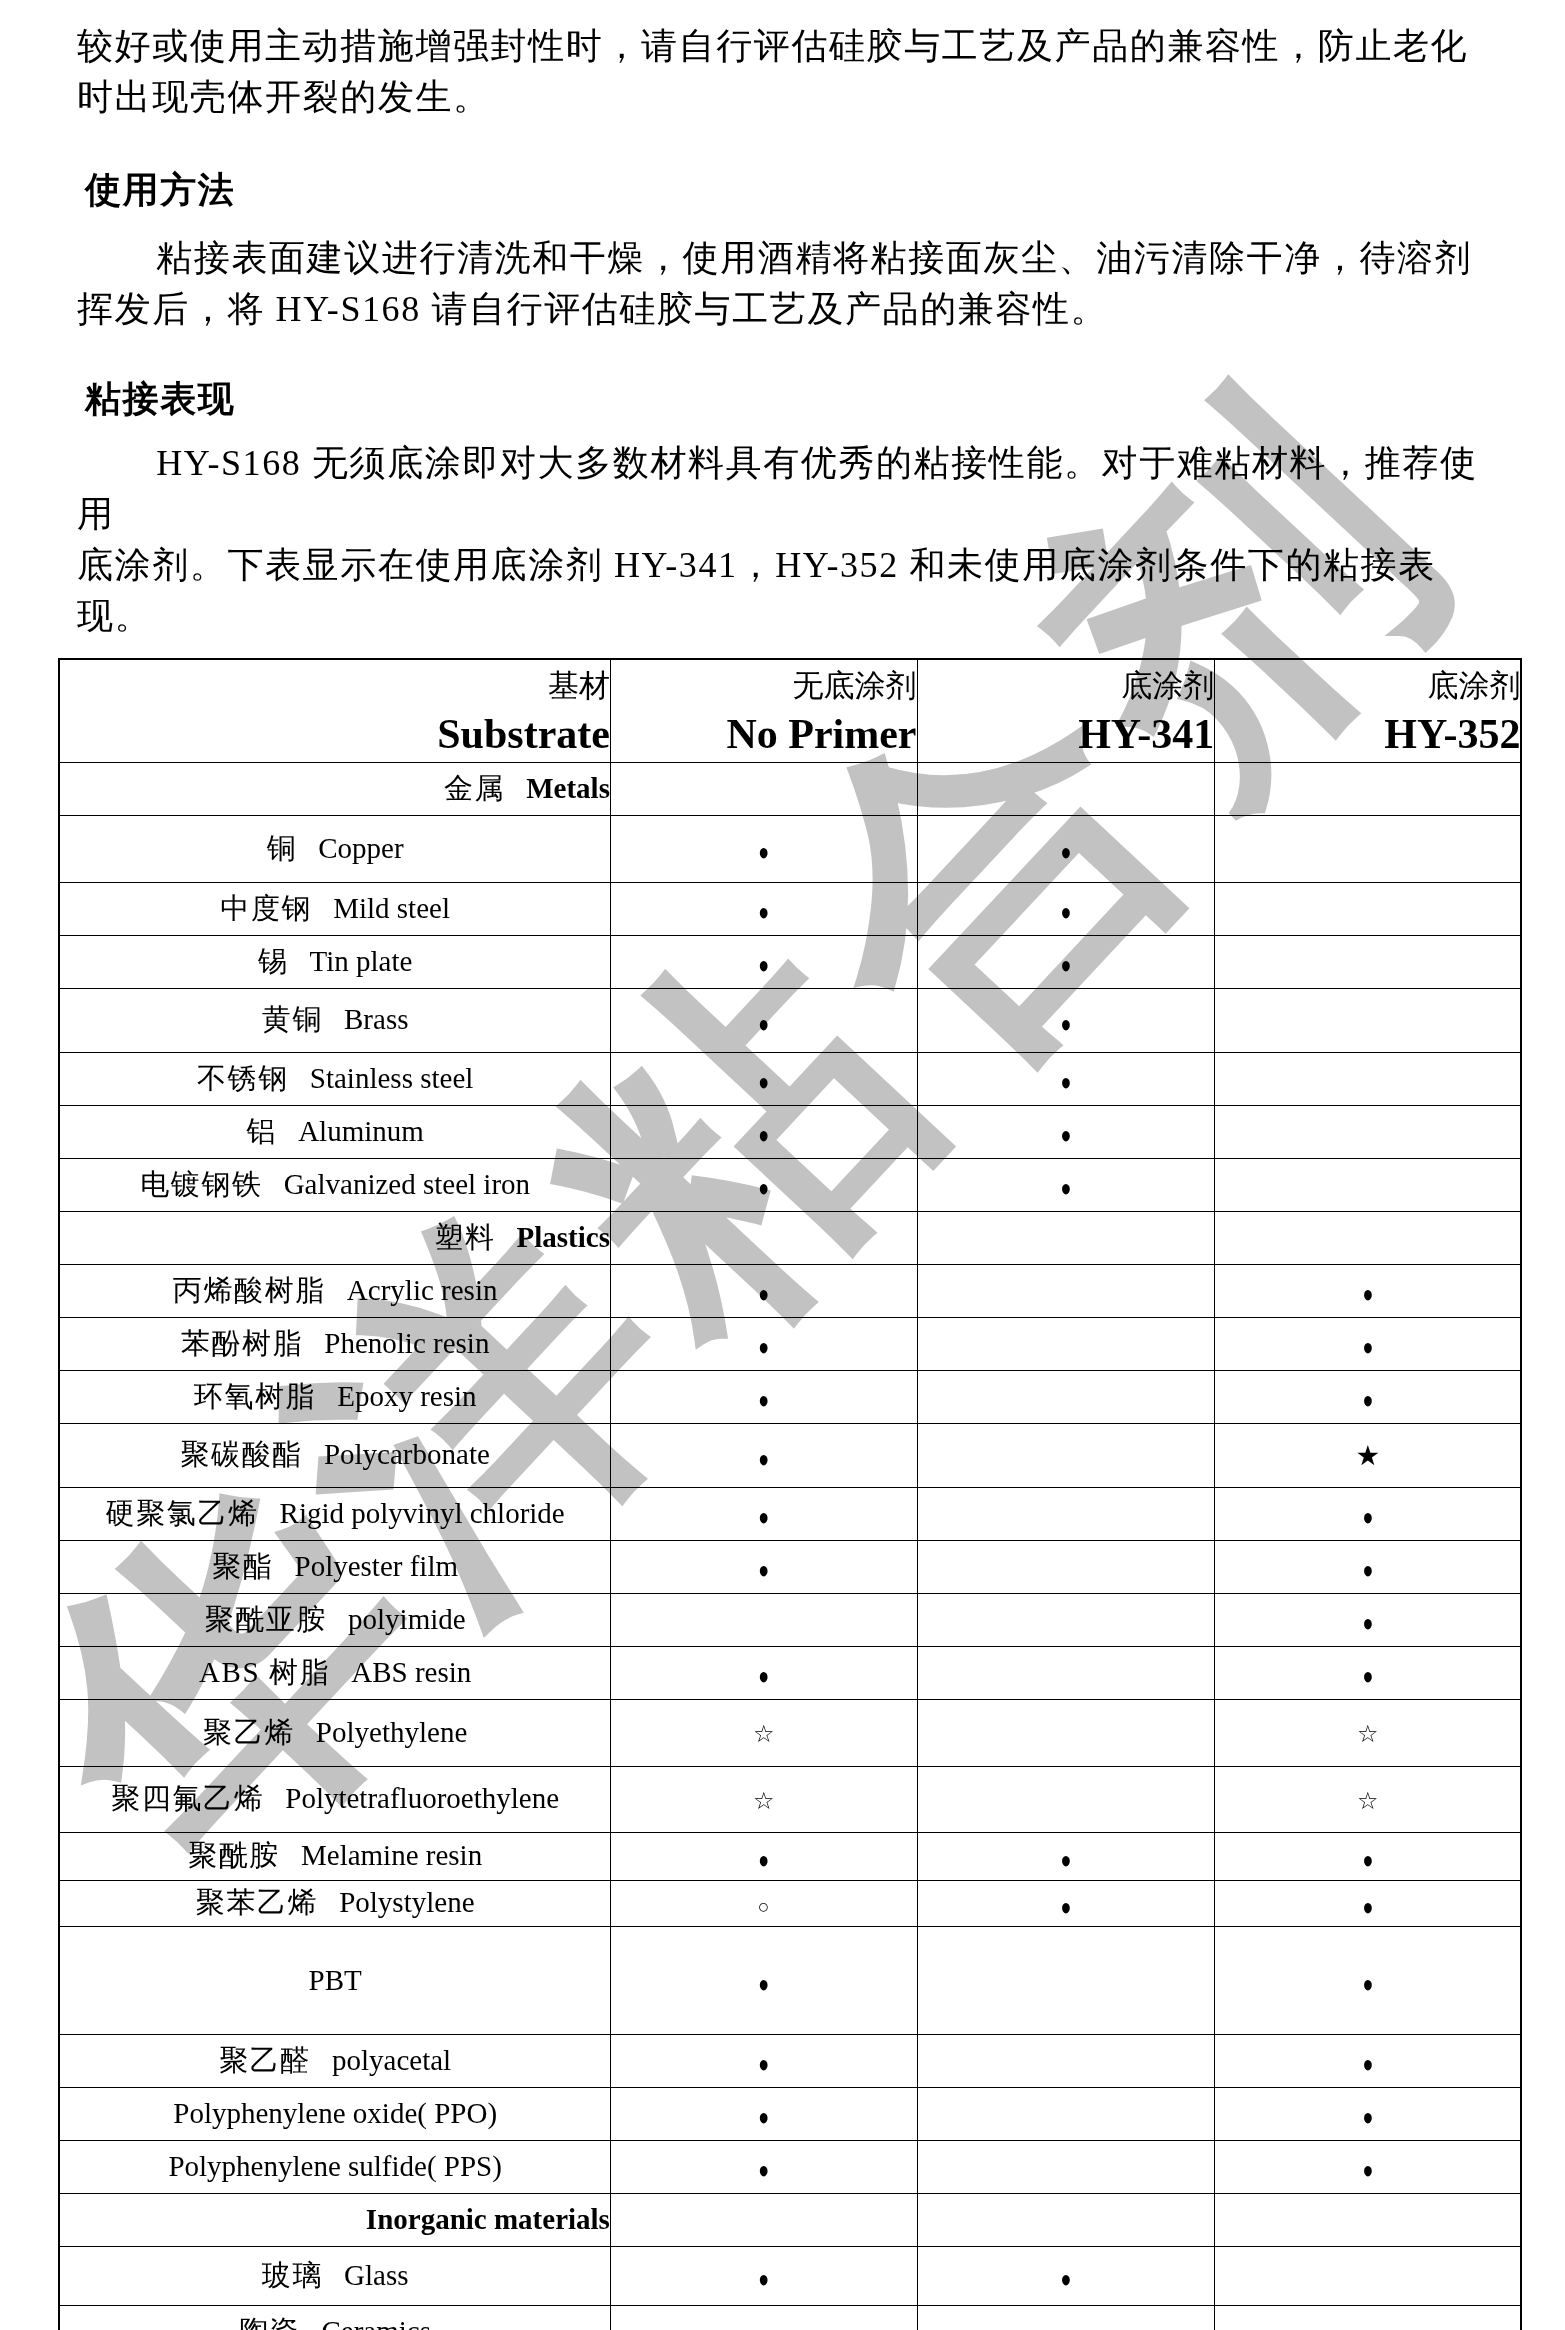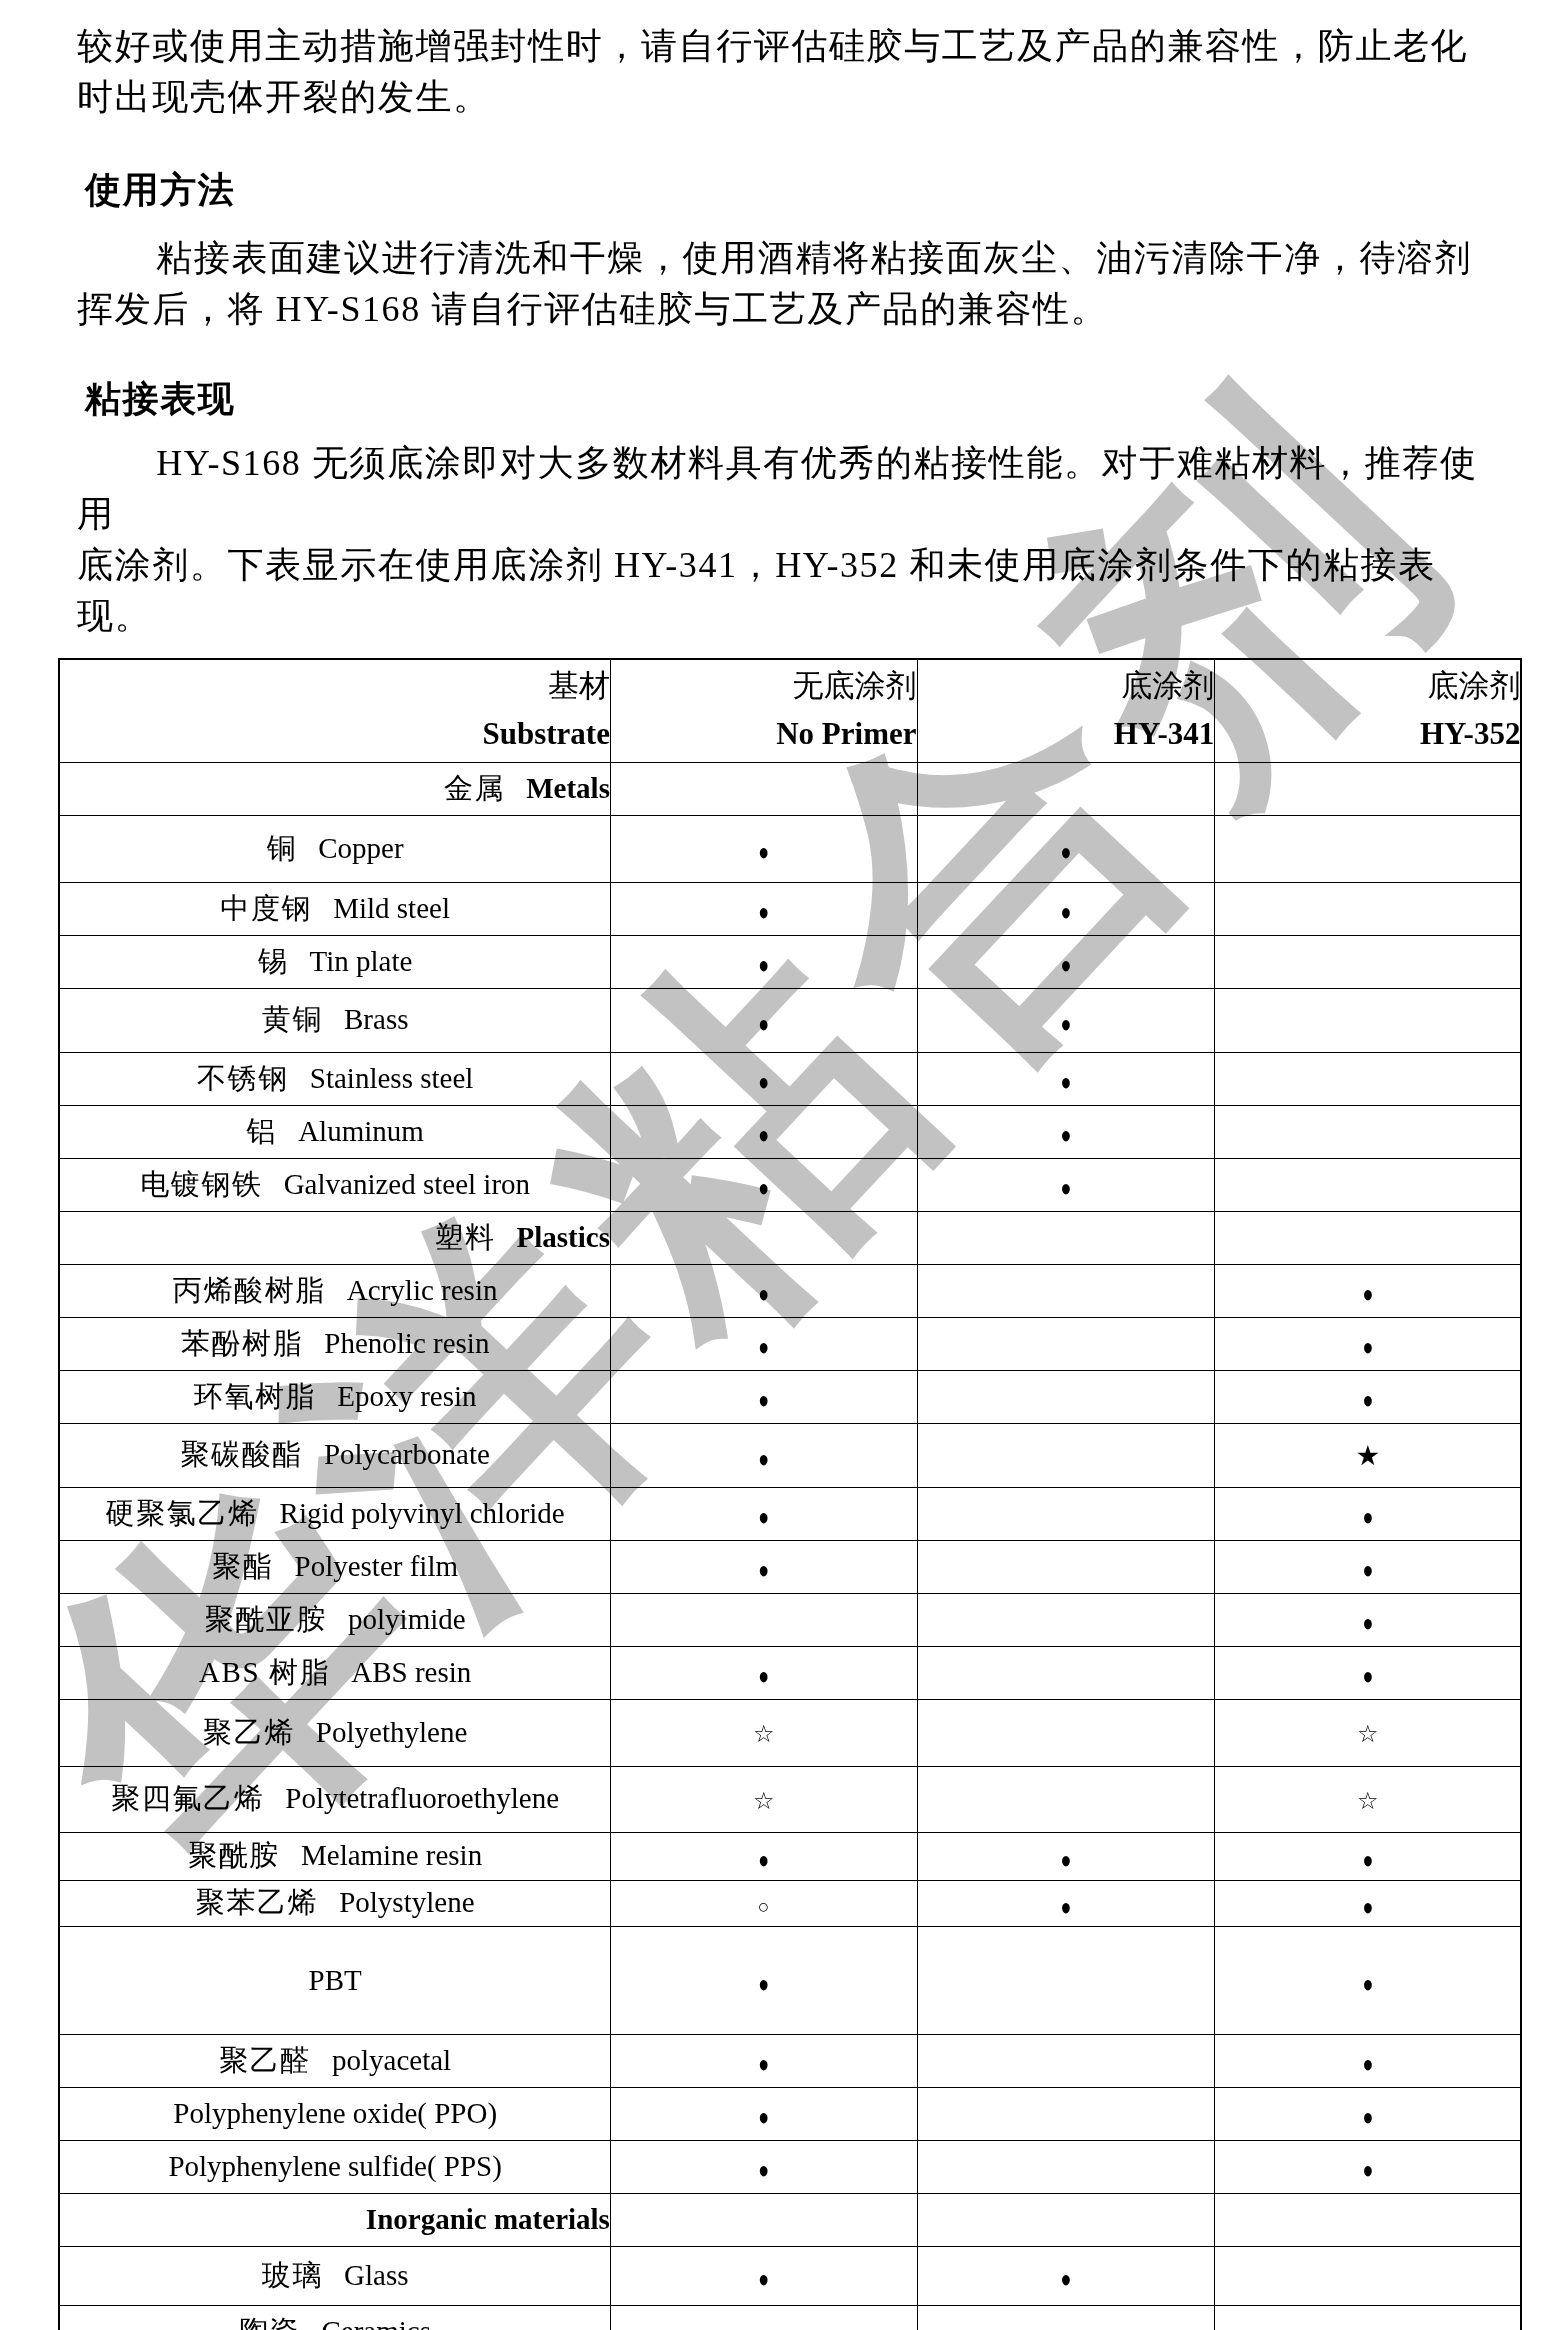--- a/index.html
+++ b/index.html
@@ -71,21 +71,21 @@
   thead th{ height:102px; }
   .hwrap{
     display:flex;
     flex-direction:column;
     justify-content:space-between;
     height:81px;
     padding:10.5px 0;
     text-align:right;
   }
   .h-zh{ font-size:31px; font-weight:normal; line-height:32px; }
-  .h-en{ font-size:31px; font-weight:bold; line-height:34px; }
+  .h-en{ font-size:42px; font-weight:bold; line-height:34px; }
 
   tbody td{ font-size:29px; height:52px; }
   tbody td.lab .zh{ letter-spacing:1.6px; }
   tbody td.lab .zh + .en{ margin-left:21px; }
   tr.section td{ height:52px;text-align:right; }
   tr.section .en{ font-weight:bold; }
 
   tr[data-name="row-copper"] td{ height:66px; }
   tr[data-name="row-brass"] td{ height:63px; }
   tr[data-name="row-polycarbonate"] td{ height:63px; }

